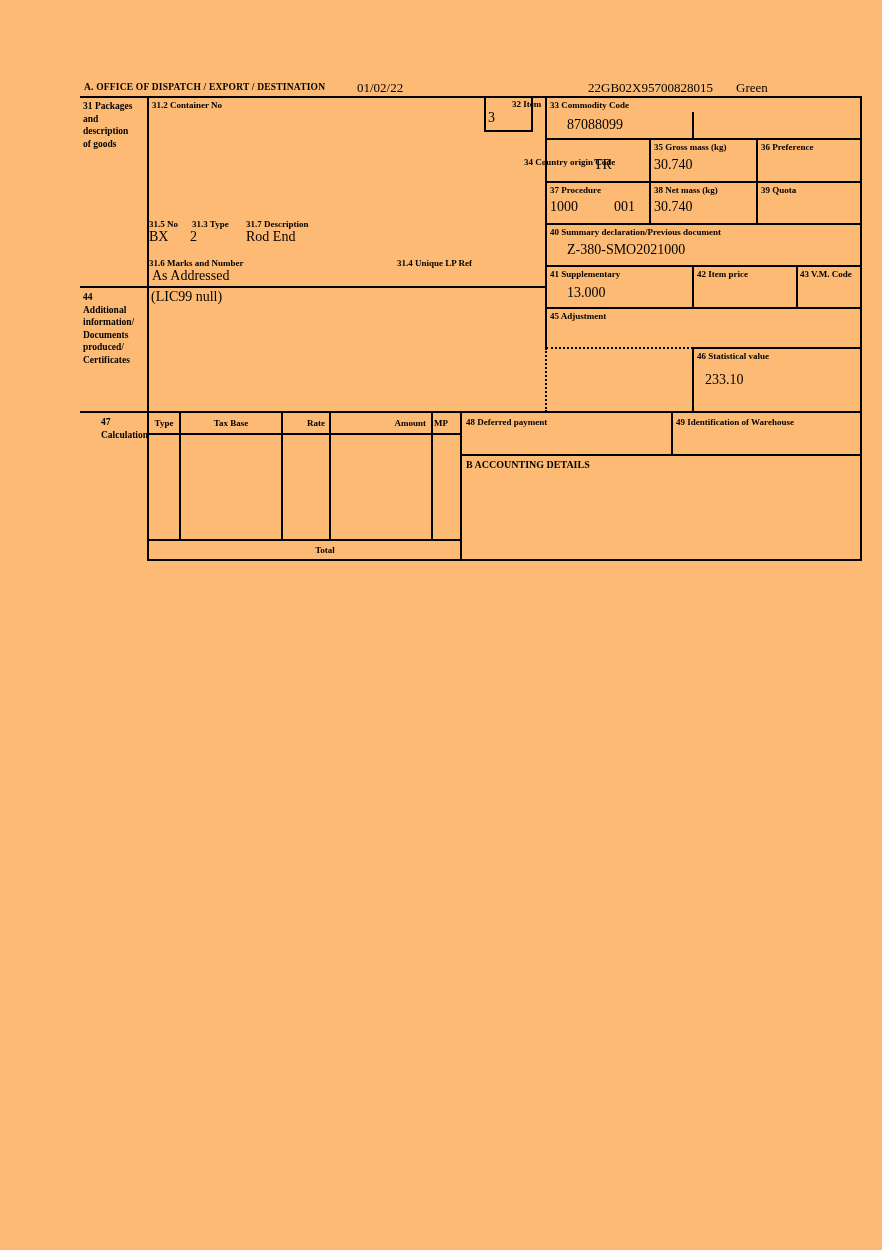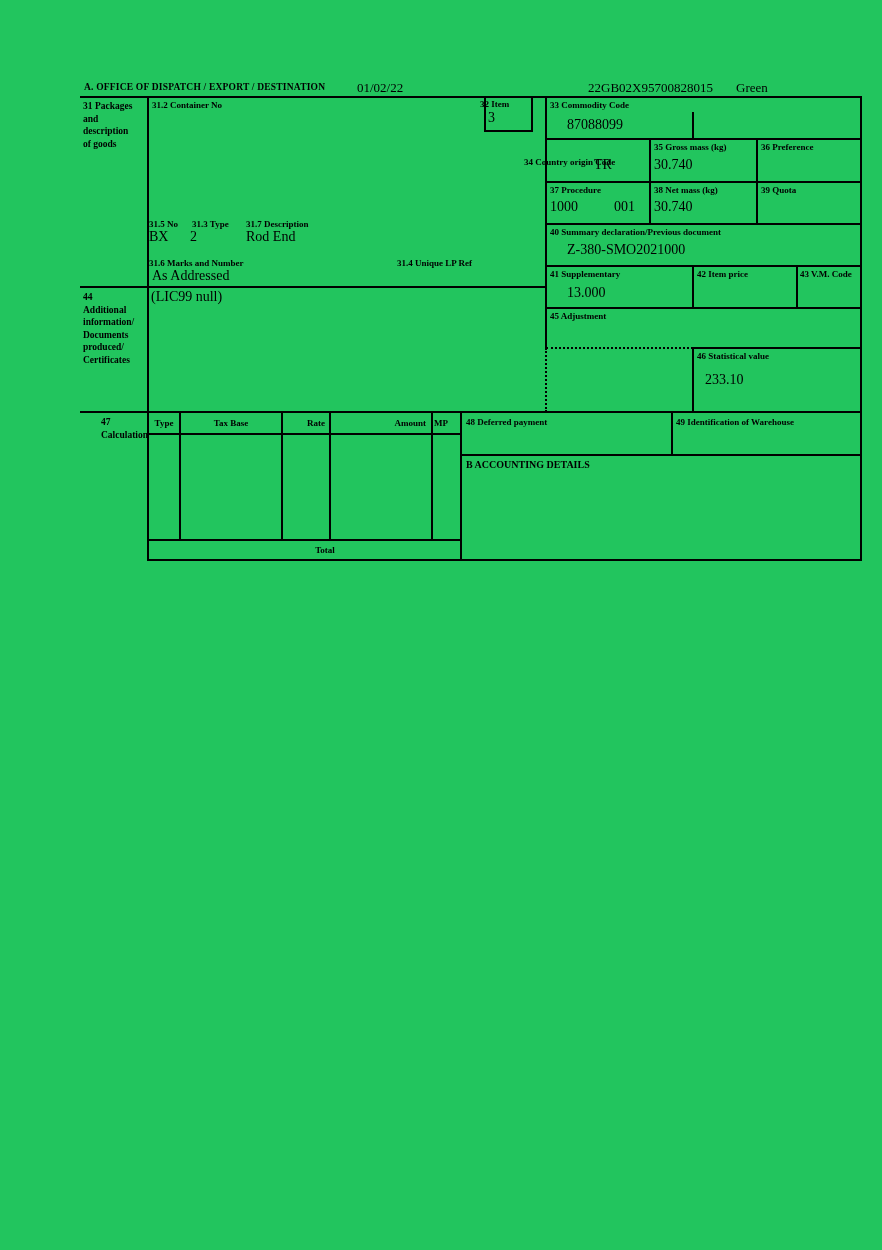--- a/index.html
+++ b/index.html
@@ -1,16 +1,16 @@
 <!DOCTYPE html>
 <html><head>
 <meta charset="utf-8">
 <style>
   html,body{margin:0;padding:0;background:#fff;}
-  #page{position:relative;width:882px;height:1250px;background:#22c55e;color:#000;
+  #page{position:relative;width:882px;height:1250px;background:#fdba74;color:#000;
         font-family:"Liberation Serif","DejaVu Serif",serif;overflow:hidden;}
   .ln{position:absolute;background:#000;}
   .dot-v{position:absolute;width:0;border-left:2px dotted #000;}
   .dot-h{position:absolute;height:0;border-top:2px dotted #000;}
   .lbl{position:absolute;font-weight:bold;font-size:9px;line-height:1.1;white-space:nowrap;}
   .val{position:absolute;font-size:14px;line-height:1.05;white-space:nowrap;}
   .side{position:absolute;font-weight:bold;font-size:9.5px;line-height:1.32;white-space:pre-line;}
   .hdrA{position:absolute;font-weight:bold;font-size:9.5px;letter-spacing:.2px;white-space:nowrap;}
   .hdrV{position:absolute;font-size:13px;white-space:nowrap;}
   .cell{position:absolute;font-weight:bold;font-size:9px;}
@@ -83,21 +83,21 @@
   <span class="lbl" style="left:149px;top:220px;">31.5 No</span>
   <span class="lbl" style="left:192px;top:220px;">31.3 Type</span>
   <span class="lbl" style="left:246px;top:220px;">31.7 Description</span>
   <span class="val" style="left:149px;top:230px;text-align:center;">BX</span>
   <span class="val" style="left:190px;top:230px;">2</span>
   <span class="val" style="left:246px;top:230px;">Rod End</span>
   <span class="lbl" style="left:149px;top:259px;">31.6 Marks and Number</span>
   <span class="lbl" style="left:397px;top:259px;">31.4 Unique LP Ref</span>
   <span class="val" style="left:152px;top:269px;">As Addressed</span>
 
-  <span class="lbl" style="left:480px;top:100px;">32 Item</span>
+  <span class="lbl" style="left:512px;top:100px;">32 Item</span>
   <span class="val" style="left:488px;top:111px;">3</span>
 
   <span class="lbl" style="left:550px;top:101px;">33 Commodity Code</span>
   <span class="val" style="left:567px;top:118px;">87088099</span>
 
   <span class="lbl" style="left:524px;top:143px;margin-top:15px;">34 Country origin Code</span>
   <span class="val" style="left:550px;top:158px;margin-left:44px;">TR</span>
   <span class="lbl" style="left:654px;top:143px;">35 Gross mass (kg)</span>
   <span class="val" style="left:654px;top:158px;">30.740</span>
   <span class="lbl" style="left:761px;top:143px;">36 Preference</span>

